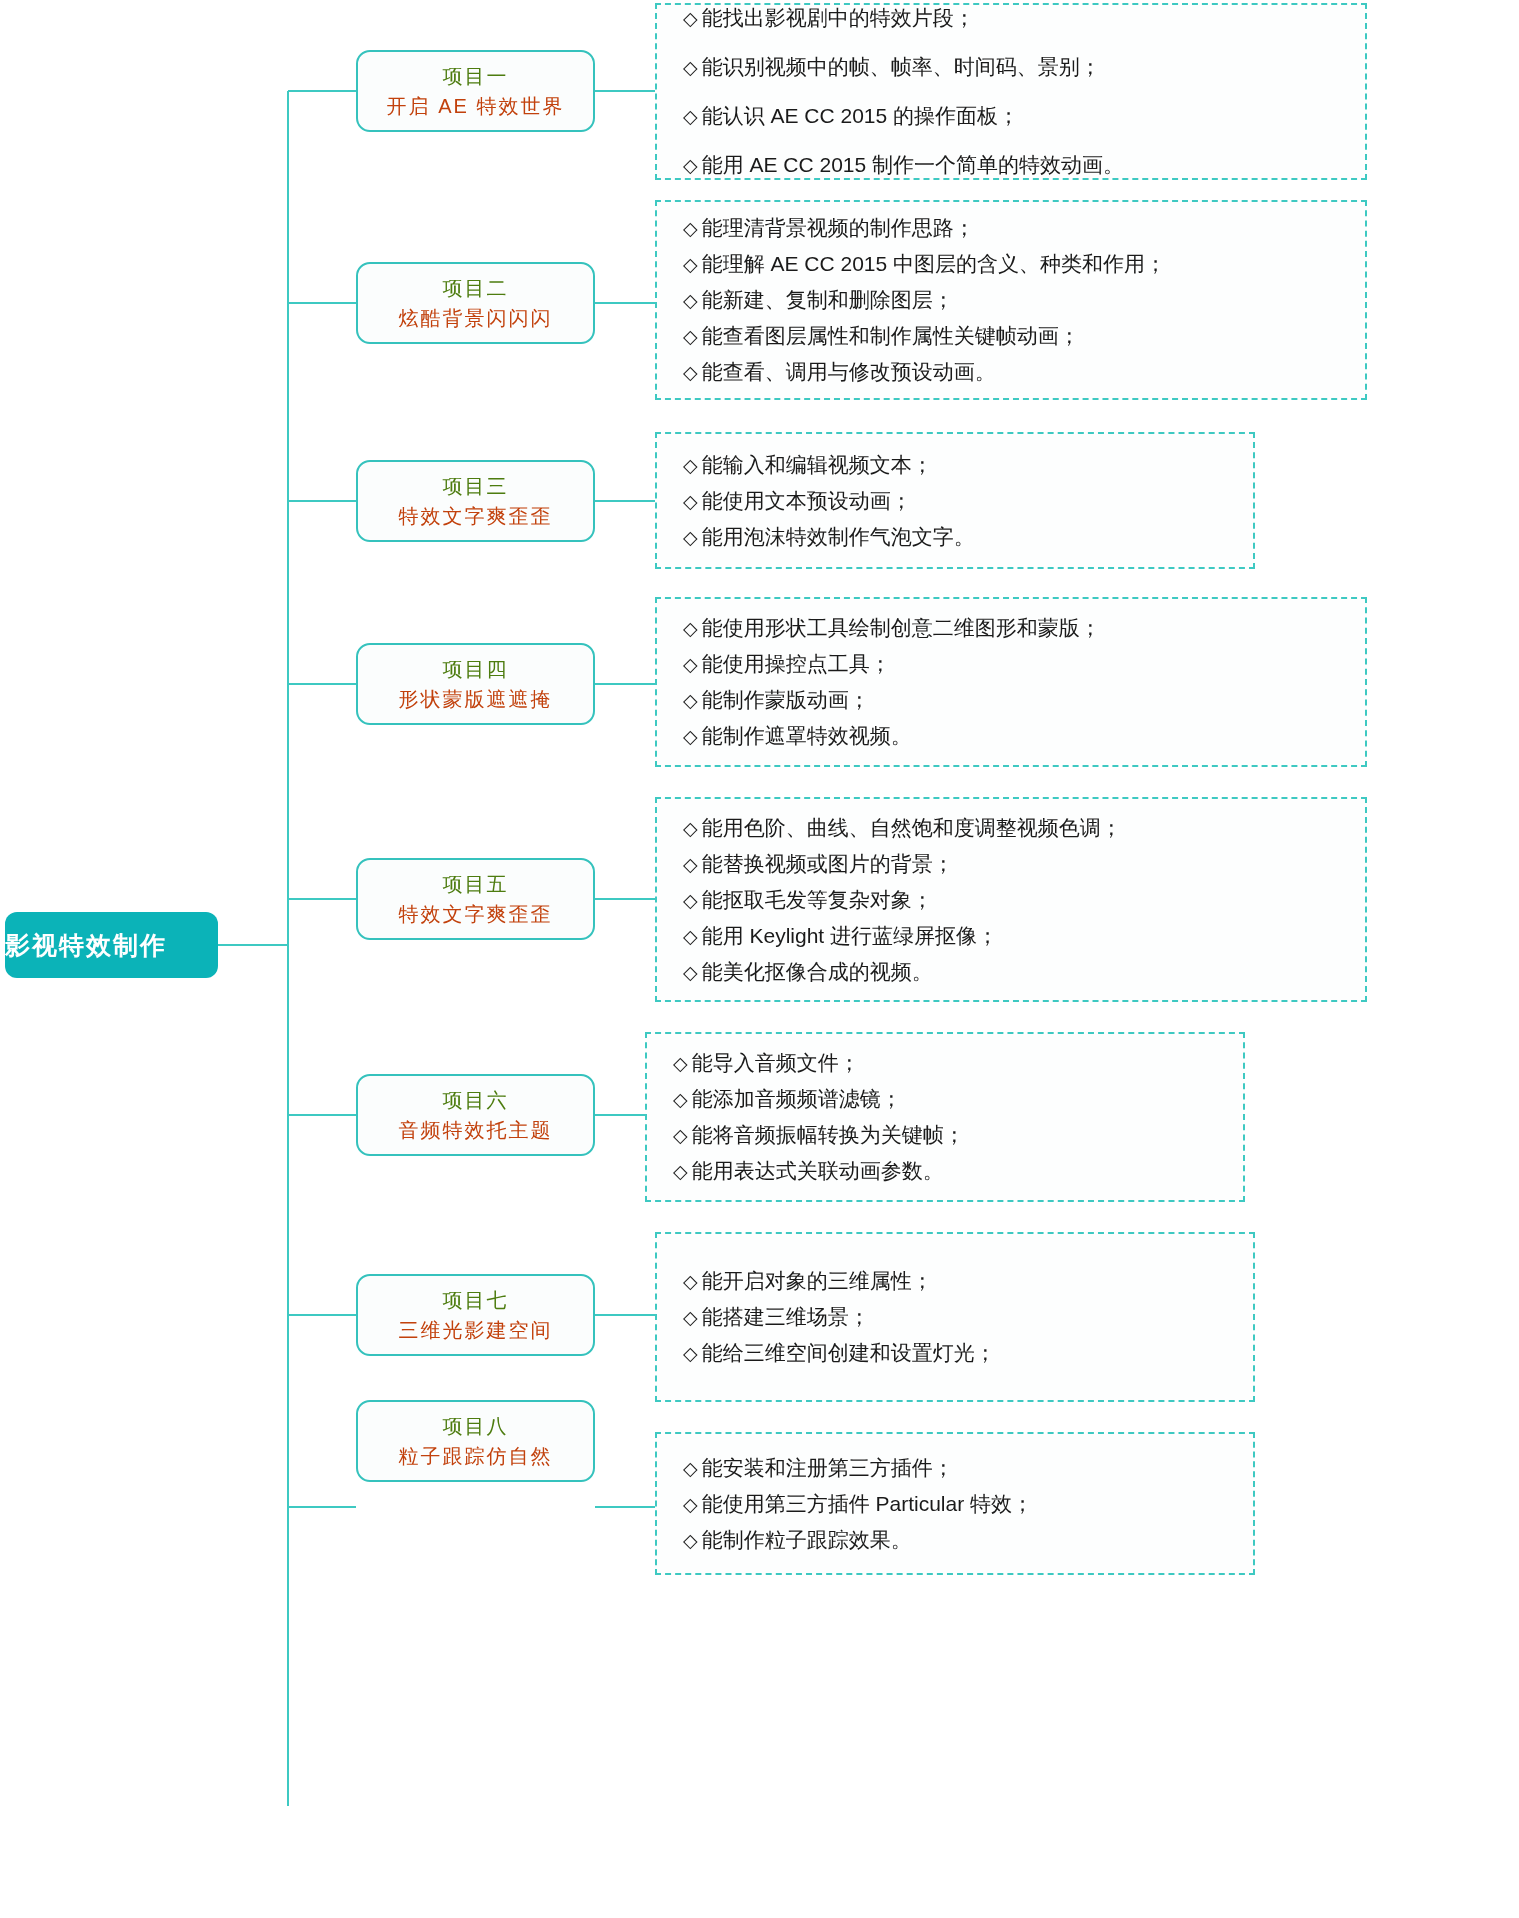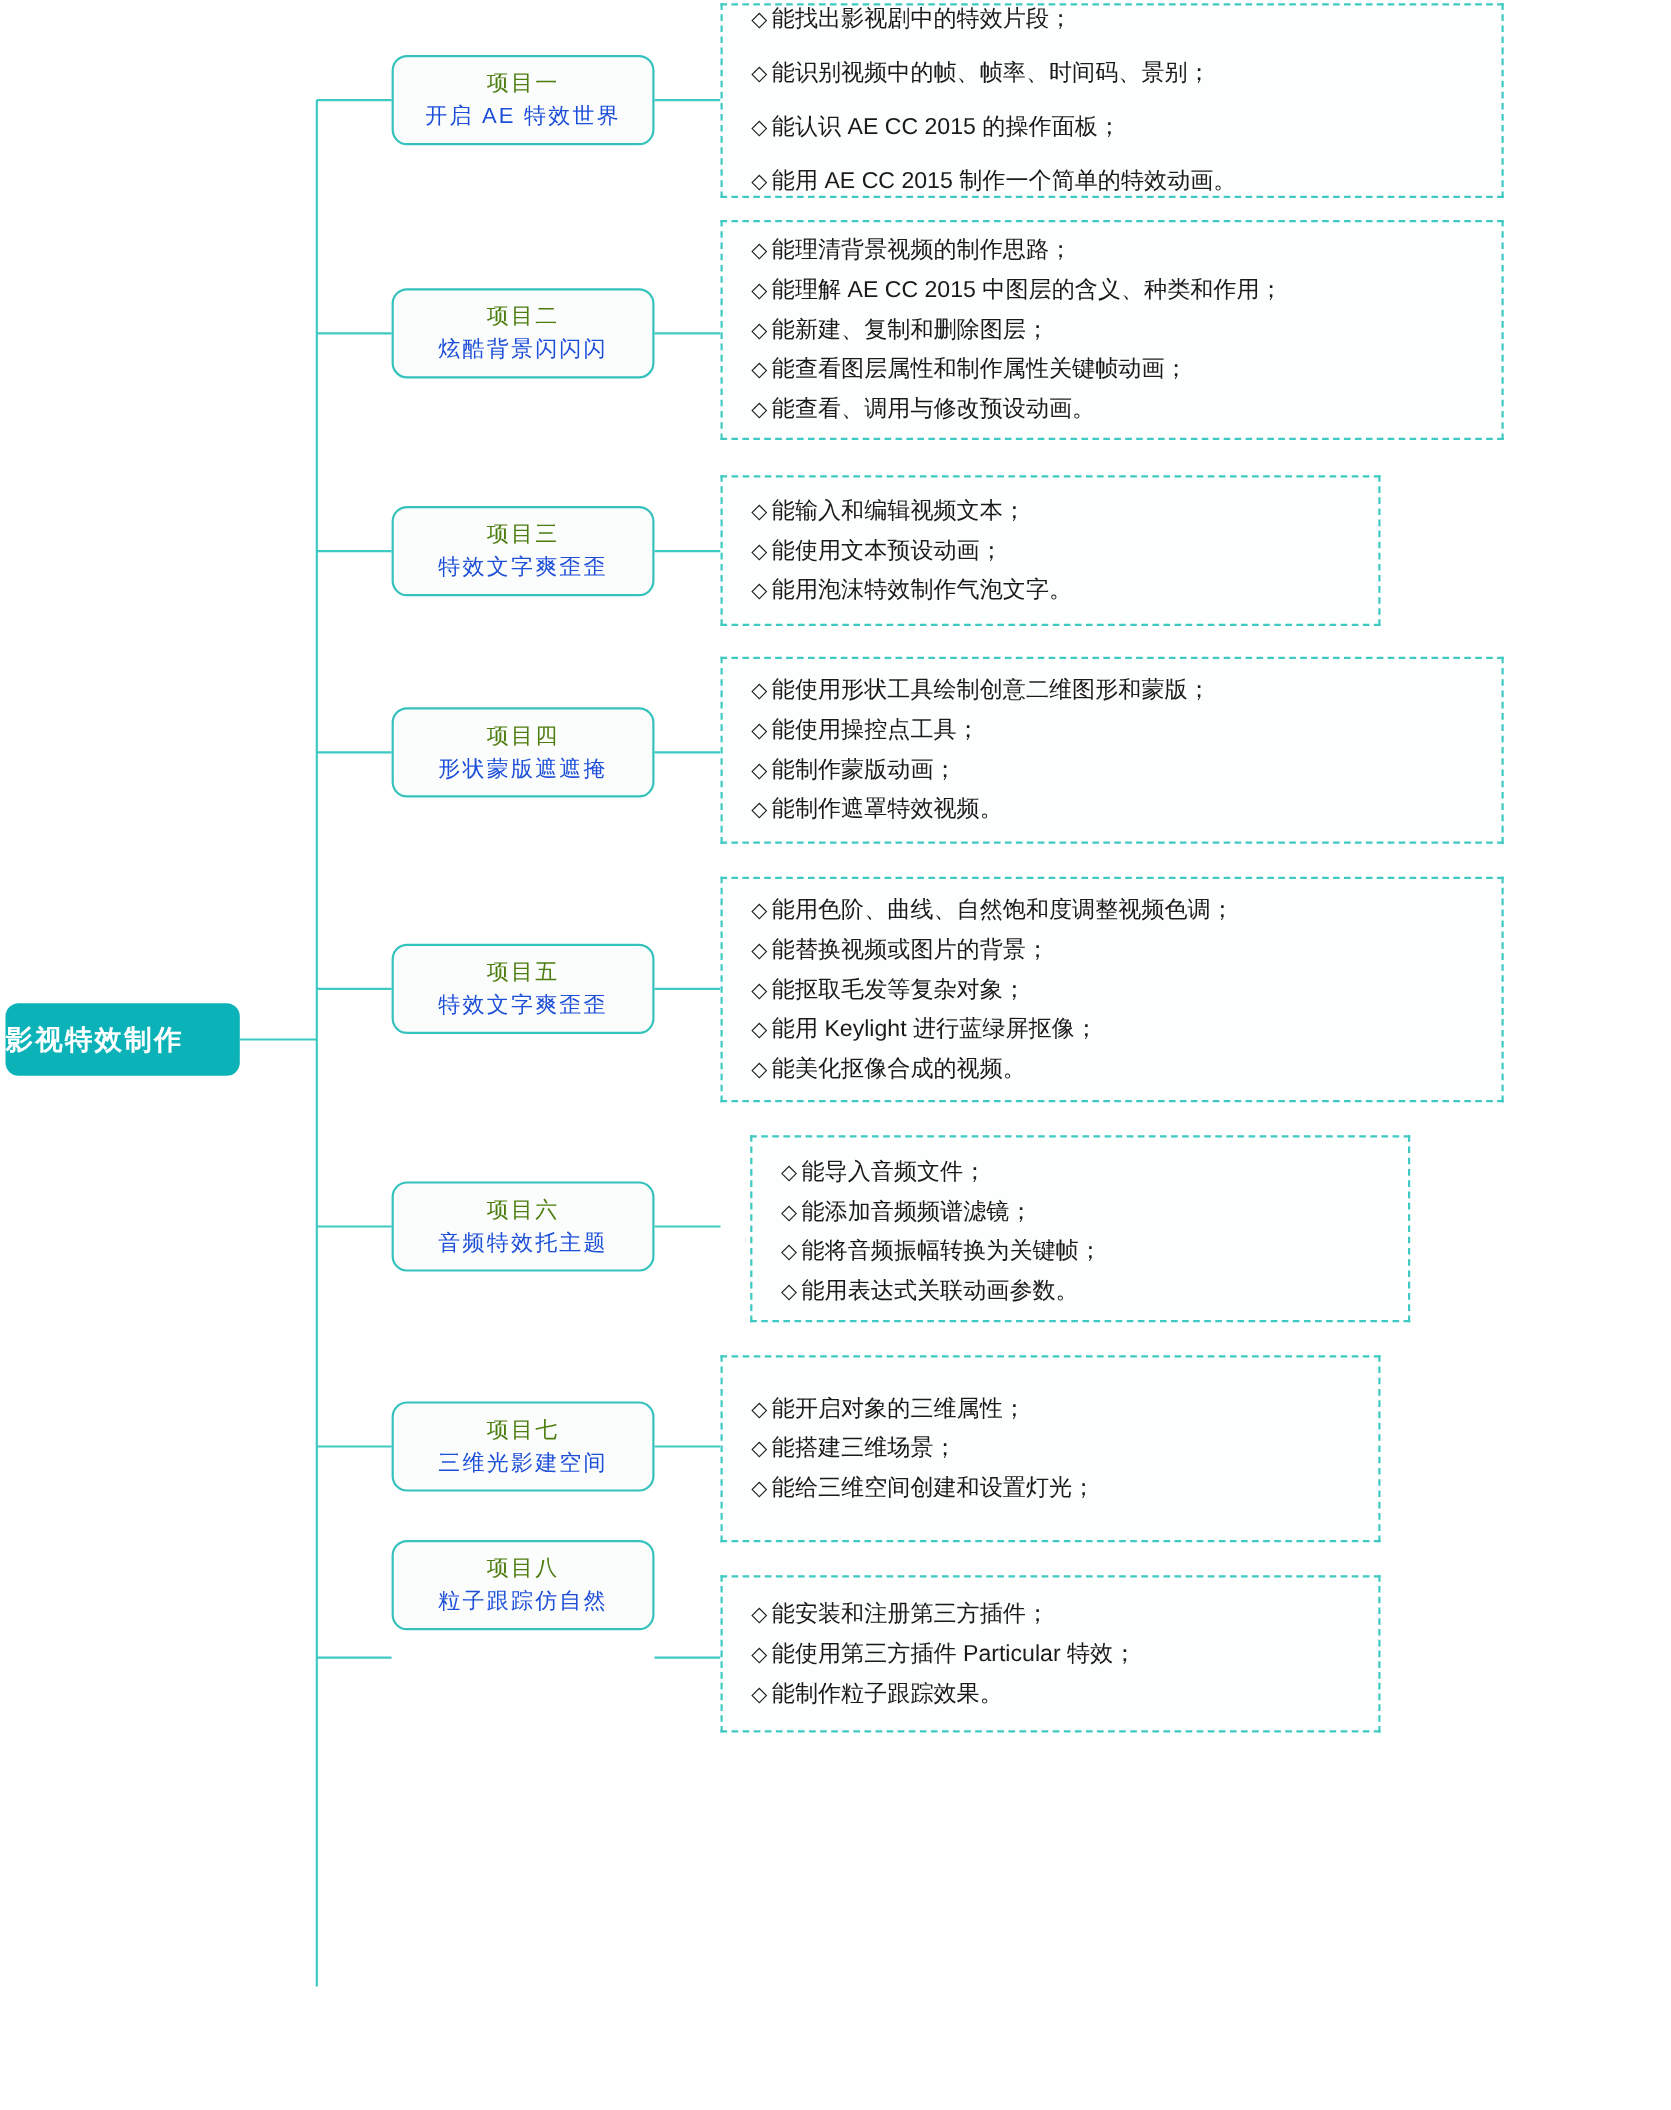--- a/index.html
+++ b/index.html
@@ -69,21 +69,21 @@
     justify-content: center;
   }
   .project-title {
     color: #4d7c0f;
     font-size: 20px;
     line-height: 30px;
     letter-spacing: 2px;
     white-space: nowrap;
   }
   .project-subtitle {
-    color: #1d4ed8;
+    color: #c2410c;
     font-size: 20px;
     line-height: 30px;
     letter-spacing: 2px;
     white-space: nowrap;
   }
 
   
   .detail-box {
     position: absolute;
     border: 2px dashed #3ec9c2;
@@ -200,21 +200,21 @@
         <div class="detail-item"><span class="diamond-bullet">◇</span><span>能制作蒙版动画；</span></div>
         <div class="detail-item"><span class="diamond-bullet">◇</span><span>能制作遮罩特效视频。</span></div>
       </div>
       <div class="detail-box" style="left: 655px; top: 797px; width: 712px; height: 205px;">
         <div class="detail-item"><span class="diamond-bullet">◇</span><span>能用色阶、曲线、自然饱和度调整视频色调；</span></div>
         <div class="detail-item"><span class="diamond-bullet">◇</span><span>能替换视频或图片的背景；</span></div>
         <div class="detail-item"><span class="diamond-bullet">◇</span><span>能抠取毛发等复杂对象；</span></div>
         <div class="detail-item"><span class="diamond-bullet">◇</span><span>能用 Keylight 进行蓝绿屏抠像；</span></div>
         <div class="detail-item"><span class="diamond-bullet">◇</span><span>能美化抠像合成的视频。</span></div>
       </div>
-      <div class="detail-box" style="left: 682px; top: 1032px; width: 600px; height: 170px; justify-content: space-between;">
+      <div class="detail-box" style="left: 645px; top: 1032px; width: 600px; height: 170px;">
         <div class="detail-item"><span class="diamond-bullet">◇</span><span>能导入音频文件；</span></div>
         <div class="detail-item"><span class="diamond-bullet">◇</span><span>能添加音频频谱滤镜；</span></div>
         <div class="detail-item"><span class="diamond-bullet">◇</span><span>能将音频振幅转换为关键帧；</span></div>
         <div class="detail-item"><span class="diamond-bullet">◇</span><span>能用表达式关联动画参数。</span></div>
       </div>
       <div class="detail-box" style="left: 655px; top: 1232px; width: 600px; height: 170px;">
         <div class="detail-item"><span class="diamond-bullet">◇</span><span>能开启对象的三维属性；</span></div>
         <div class="detail-item"><span class="diamond-bullet">◇</span><span>能搭建三维场景；</span></div>
         <div class="detail-item"><span class="diamond-bullet">◇</span><span>能给三维空间创建和设置灯光；</span></div>
       </div>

